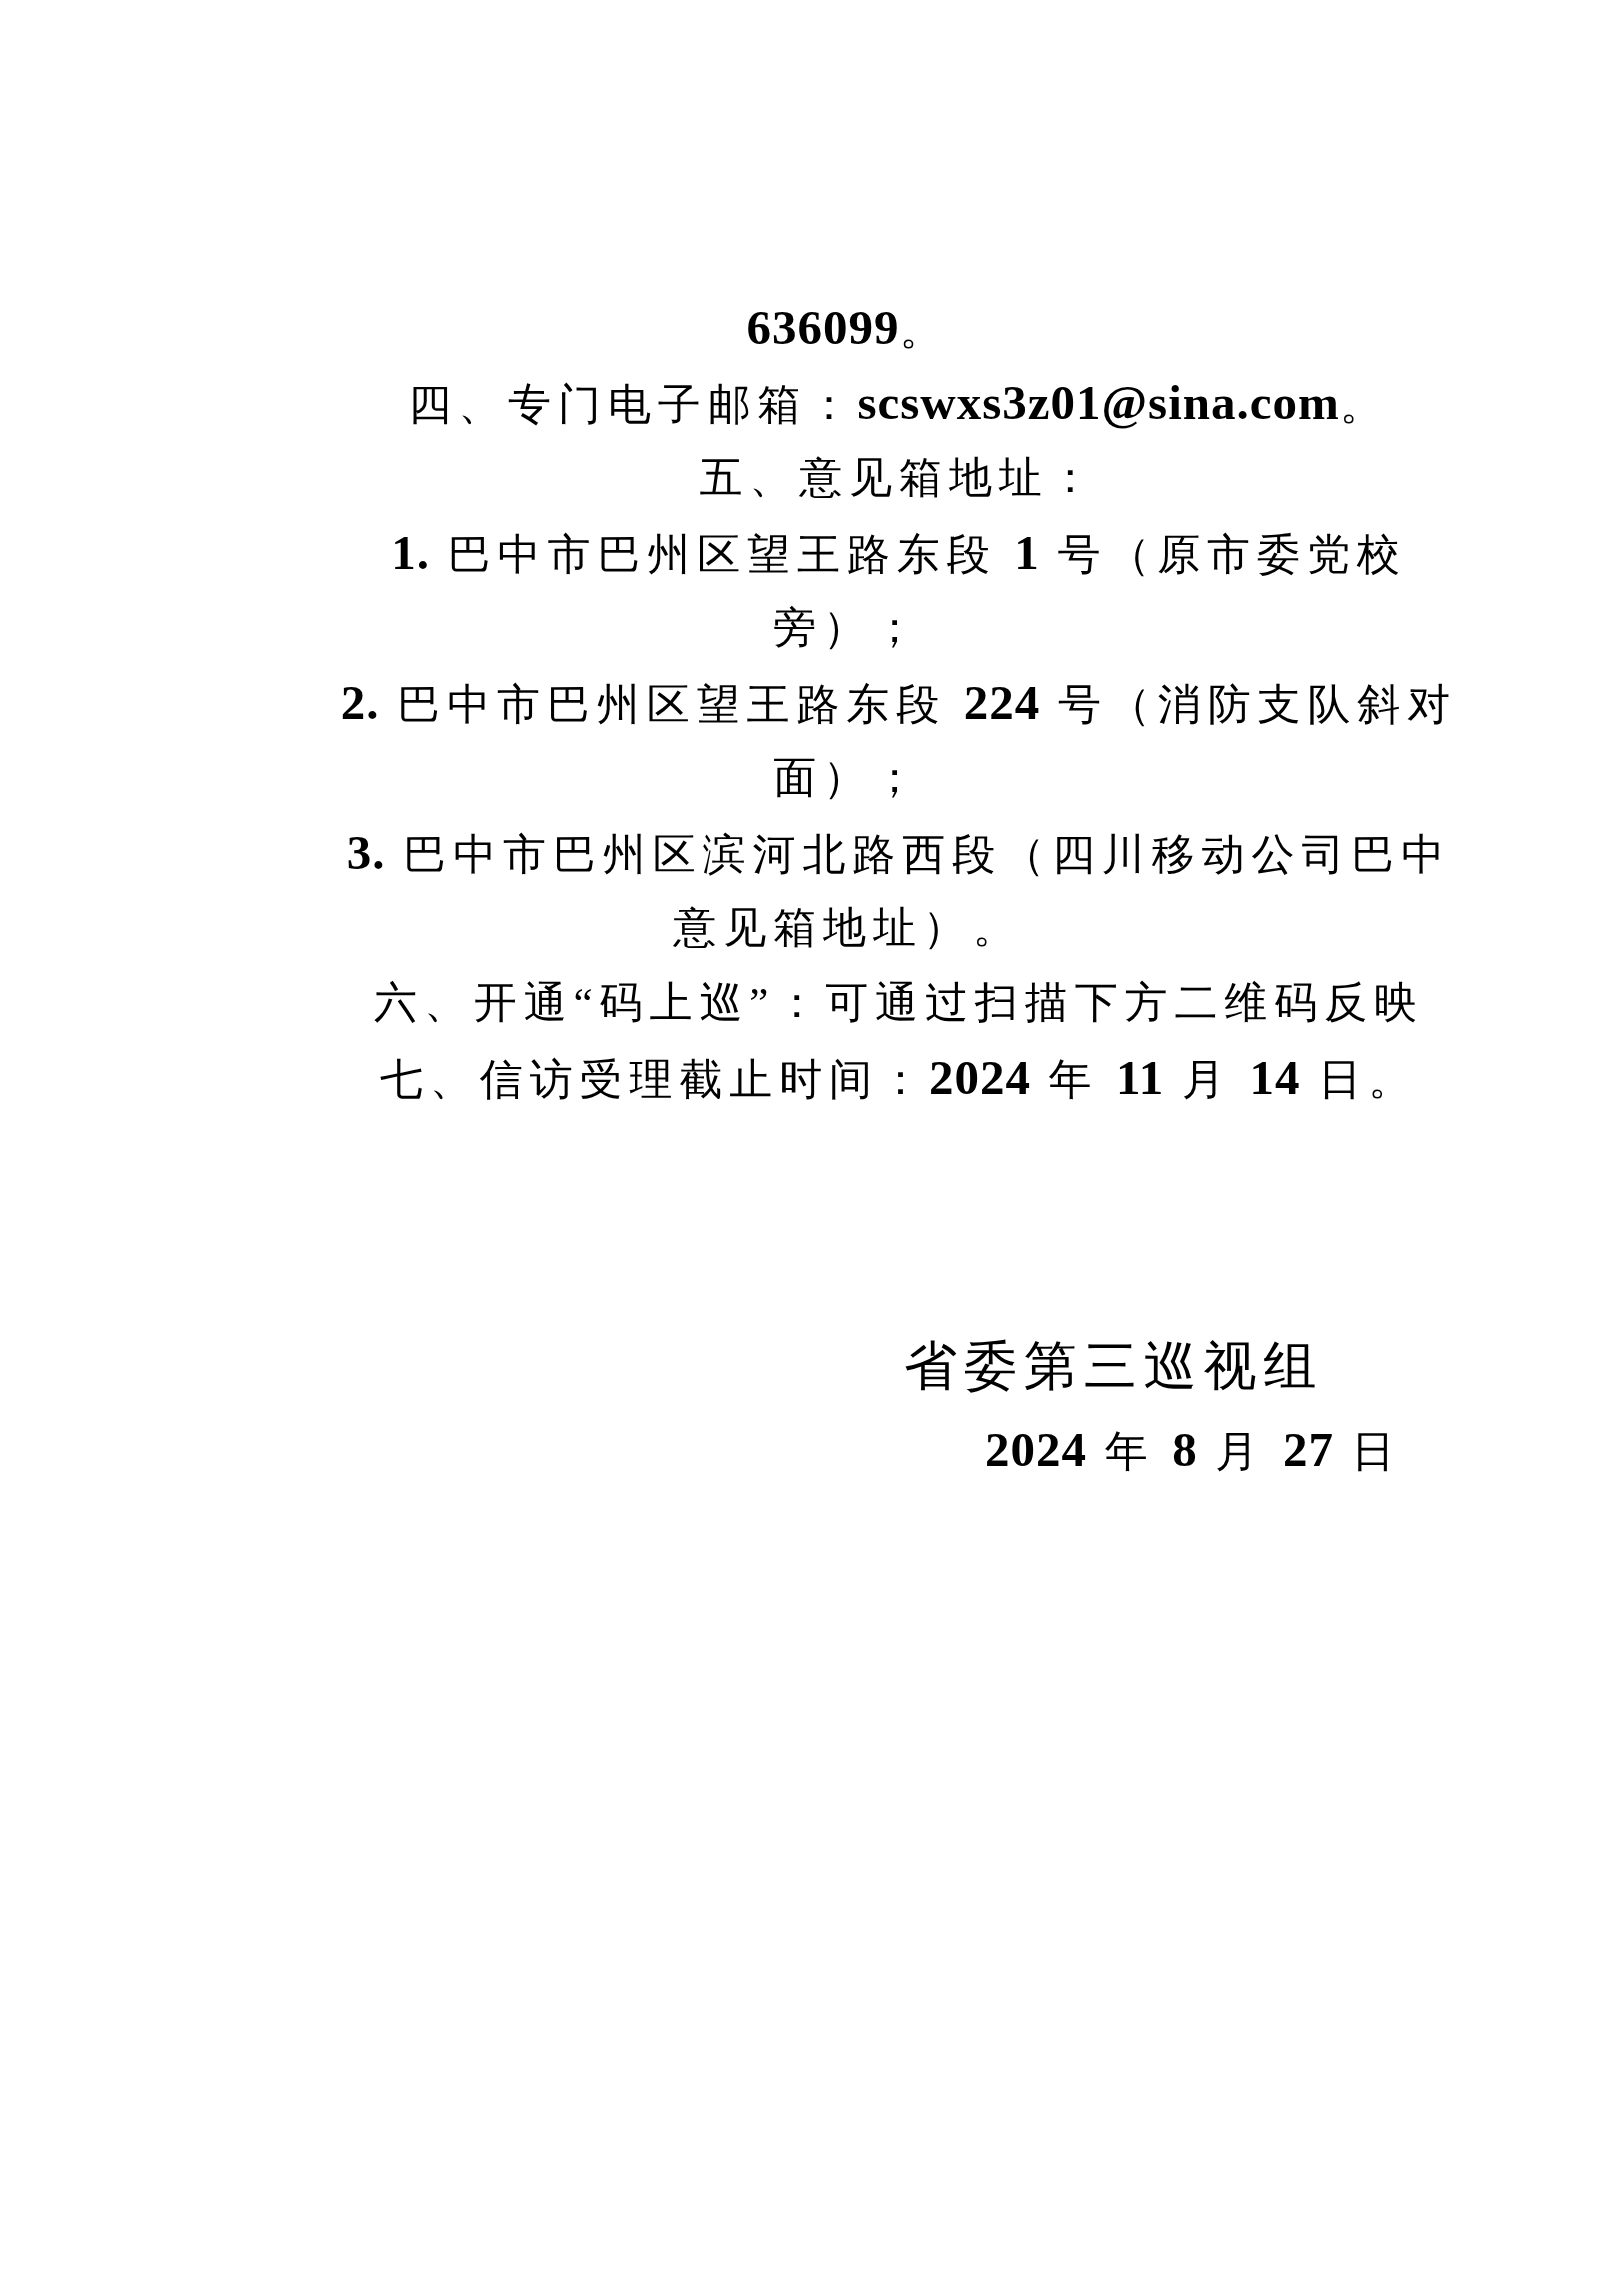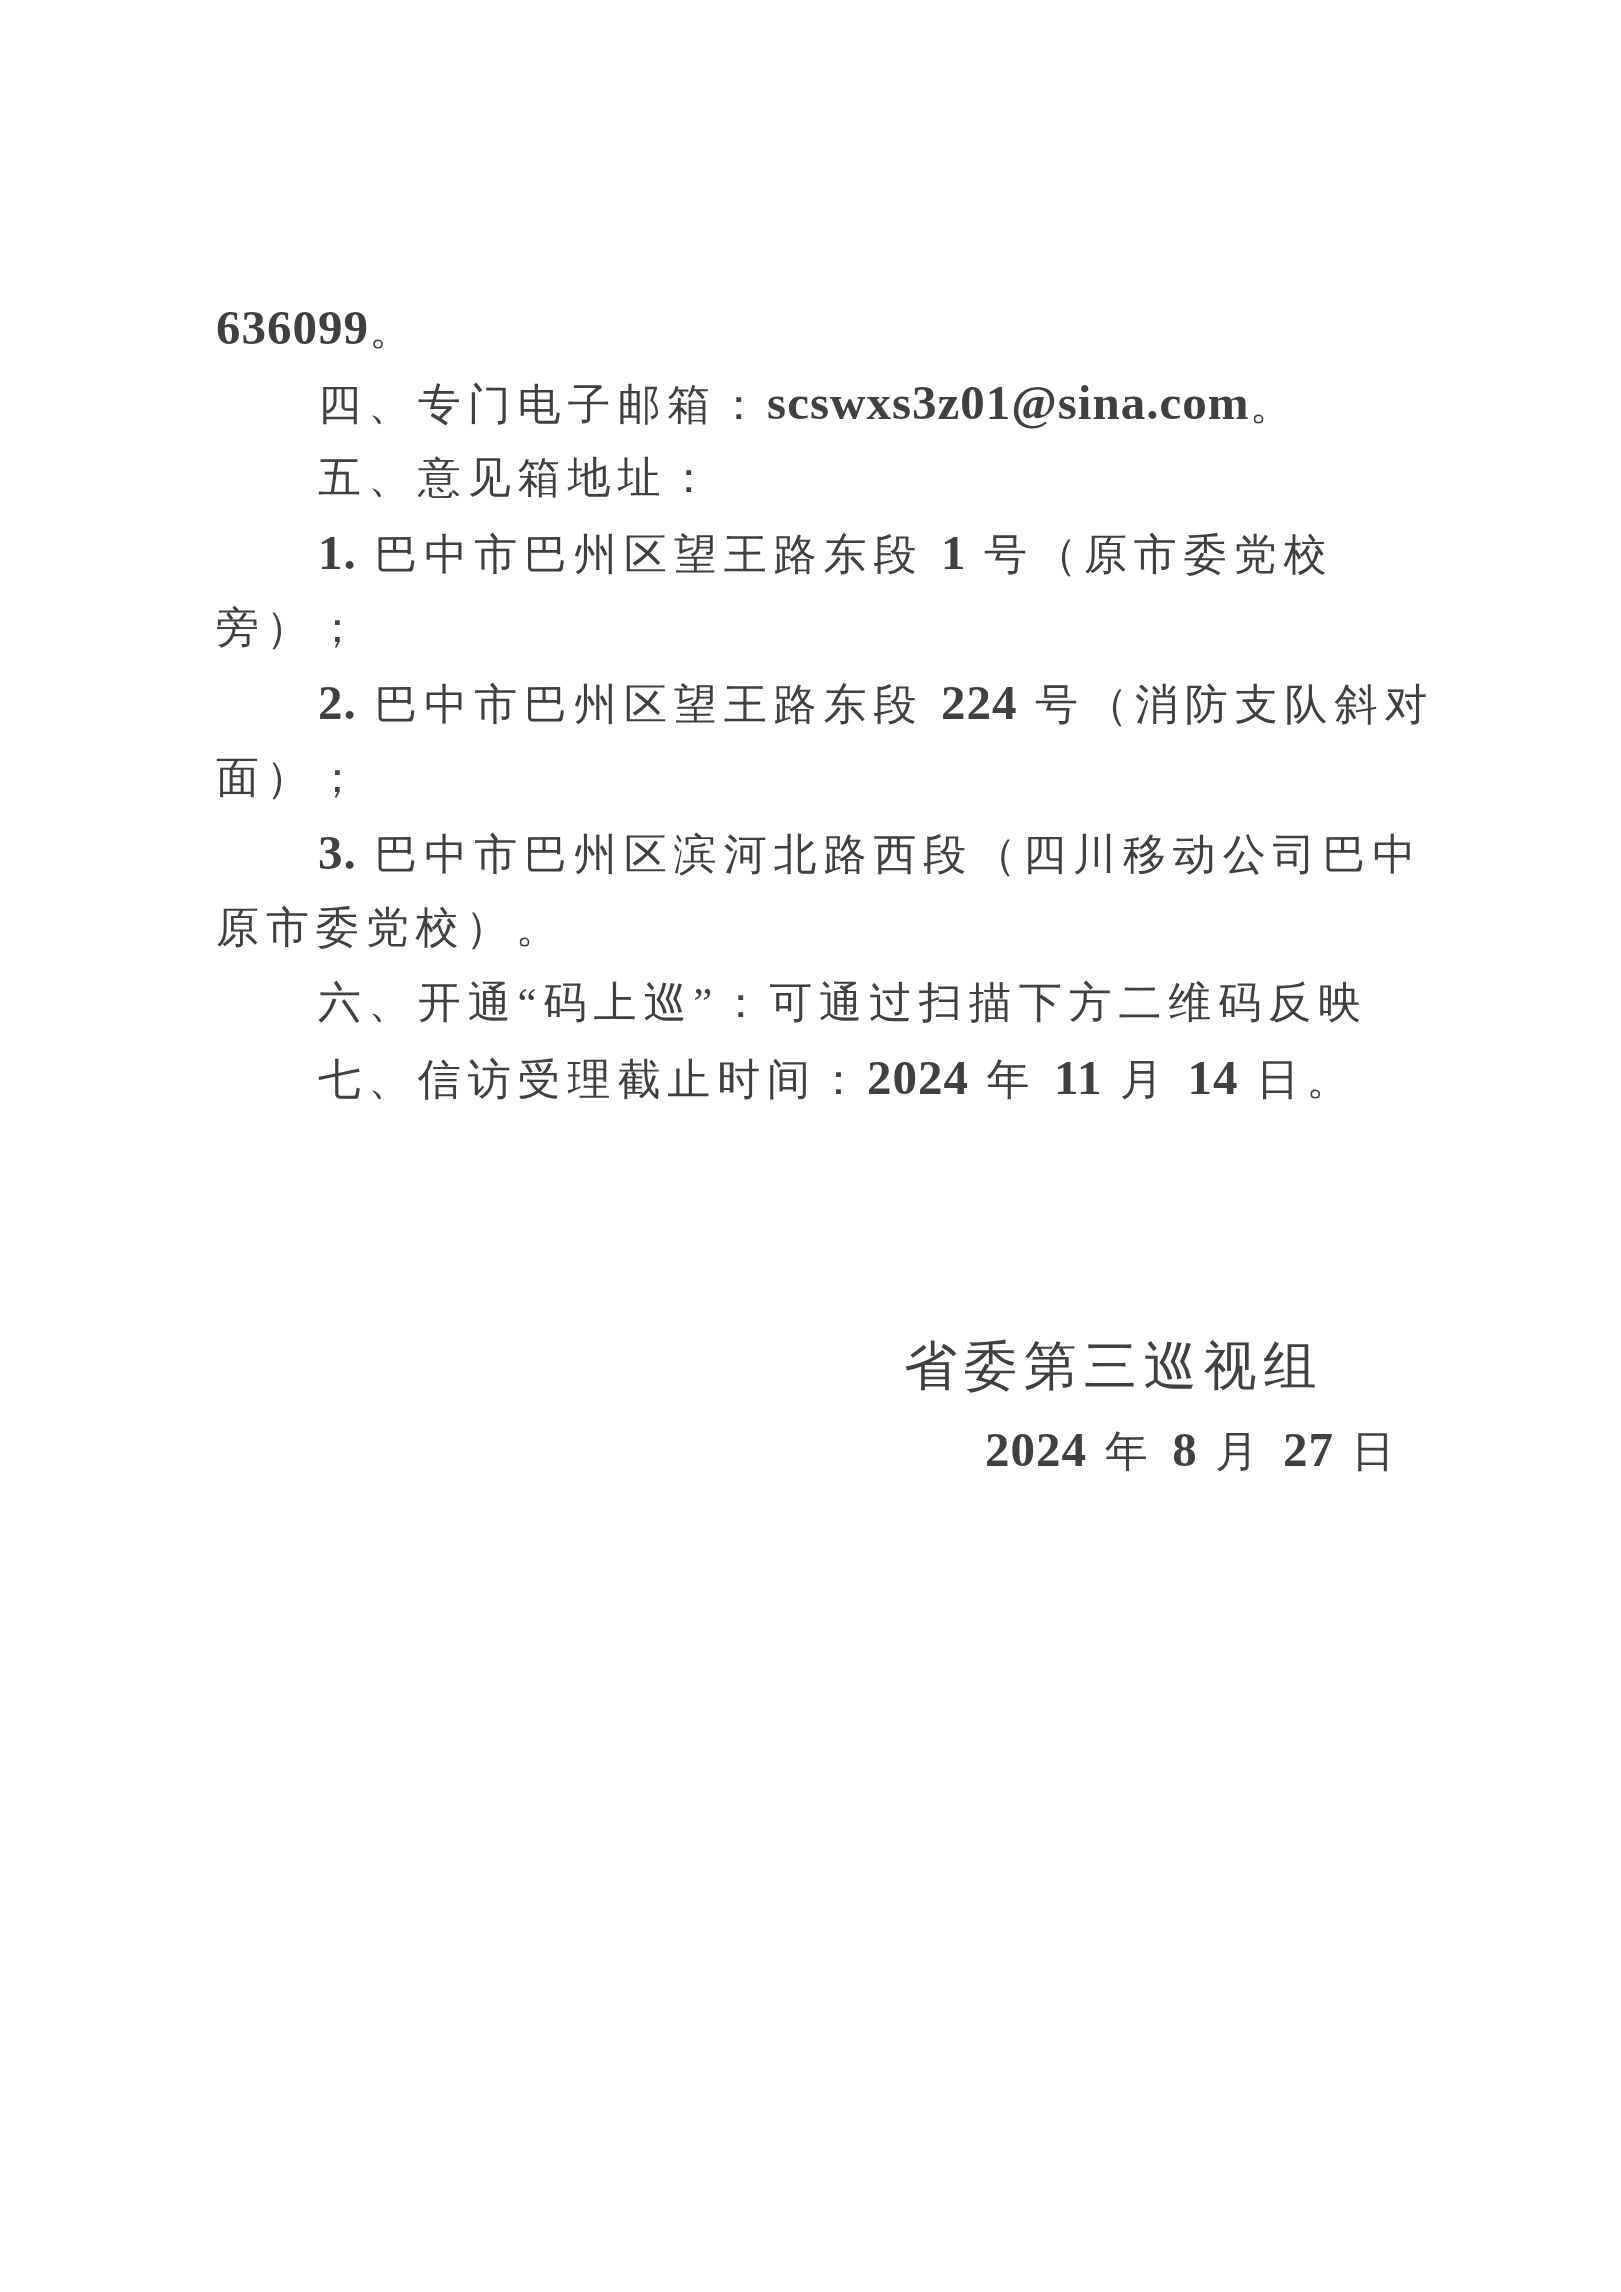--- a/index.html
+++ b/index.html
@@ -5,23 +5,24 @@
   html, body {
     margin: 0;
     padding: 0;
     background: #ffffff;
   }
   .page {
     position: relative;
     width: 1621px;
     height: 2157px;
     background: #ffffff;
-    color: #404040;
+    color: #000000;
     font-family: "Liberation Serif", "DejaVu Serif", serif;
     overflow: hidden;
+    text-align: center;
   }
   .body-text {
     position: absolute;
     left: 216px;
     top: 290px;
     width: 1264px;
   }
   .doc-line {
     height: 75px;
     line-height: 75px;
@@ -65,20 +66,20 @@
 <div class="page">
   <div class="body-text" id="document-body">
       <div class="doc-line"><span class="latin">636099</span><span class="cjk">。</span></div>
       <div class="doc-line indent"><span class="cjk">四、专门电子邮箱：</span><span class="latin">scswxs3z01@sina.com</span><span class="cjk">。</span></div>
       <div class="doc-line indent"><span class="cjk">五、意见箱地址：</span></div>
       <div class="doc-line indent"><span class="latin">1.</span><span class="cjk"> 巴中市巴州区望王路东段 </span><span class="latin">1</span><span class="cjk"> 号（原市委党校</span></div>
       <div class="doc-line"><span class="cjk">旁）；</span></div>
       <div class="doc-line indent"><span class="latin">2.</span><span class="cjk"> 巴中市巴州区望王路东段 </span><span class="latin">224</span><span class="cjk"> 号（消防支队斜对</span></div>
       <div class="doc-line"><span class="cjk">面）；</span></div>
       <div class="doc-line indent"><span class="latin">3.</span><span class="cjk"> 巴中市巴州区滨河北路西段（四川移动公司巴中</span></div>
-      <div class="doc-line"><span class="cjk">原市委党校）。</span></div>
+      <div class="doc-line"><span class="cjk">意见箱地址）。</span></div>
       <div class="doc-line indent"><span class="cjk">六、开通“码上巡”：可通过扫描下方二维码反映</span></div>
       <div class="doc-line indent"><span class="cjk">七、信访受理截止时间：</span><span class="latin">2024</span><span class="cjk"> 年 </span><span class="latin">11</span><span class="cjk"> 月 </span><span class="latin">14</span><span class="cjk"> 日。</span></div>
     </div>
   <div class="sig-org">省委第三巡视组</div>
   <div class="sig-date" id="signature-date"><span class="latin">2024</span><span class="cjk"> 年 </span><span class="latin">8</span><span class="cjk"> 月 </span><span class="latin">27</span><span class="cjk"> 日</span></div>
 </div>
 
 
 </body></html>

